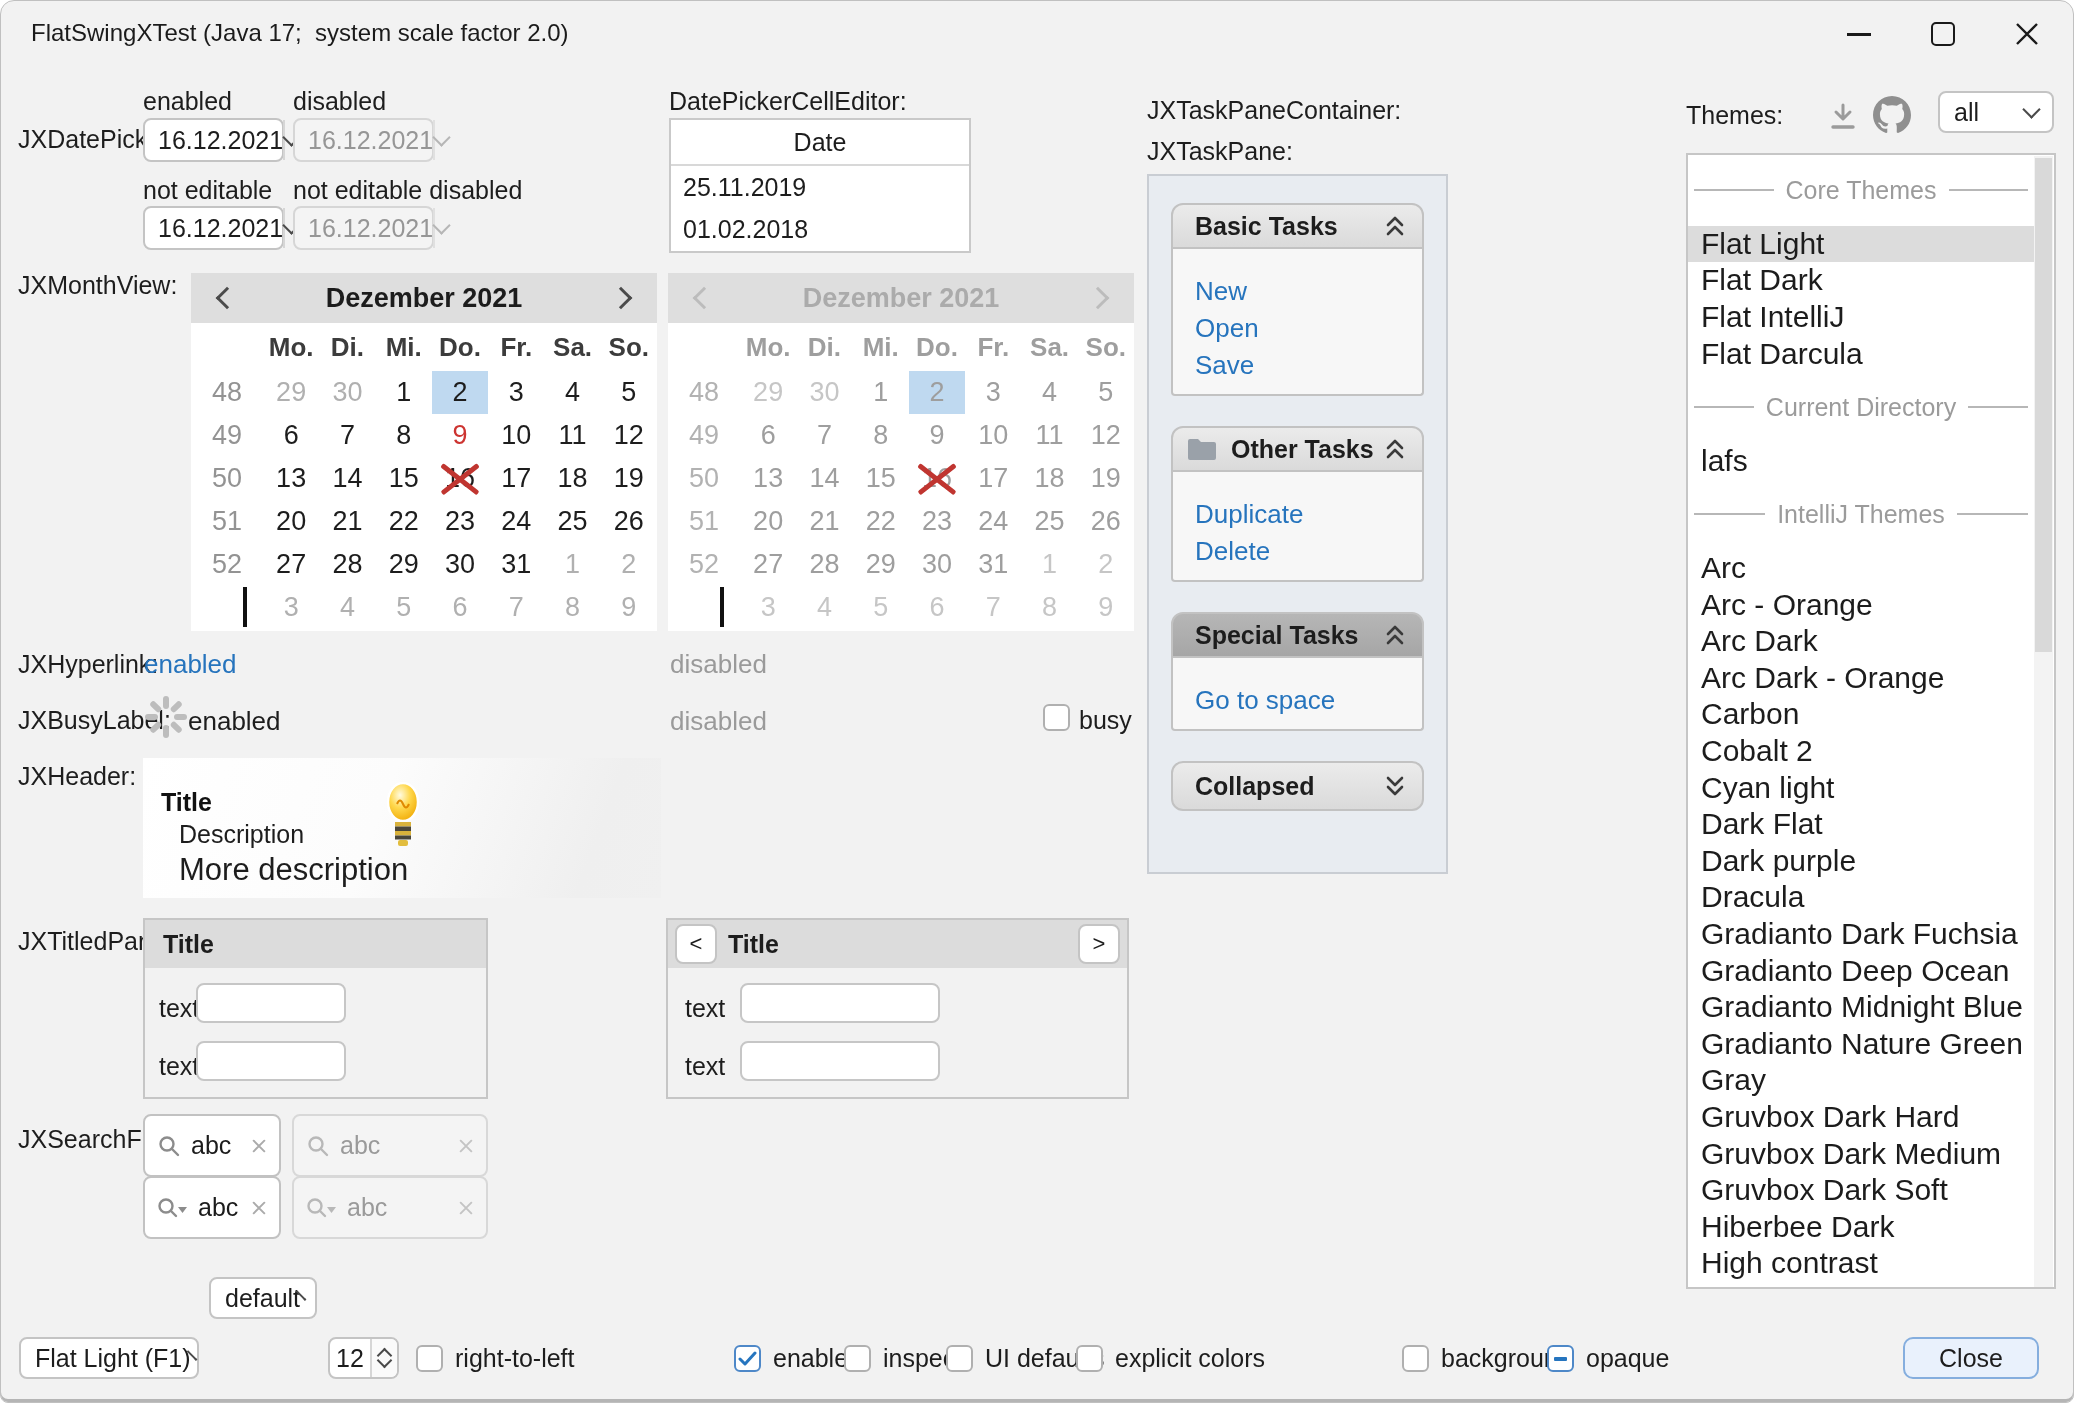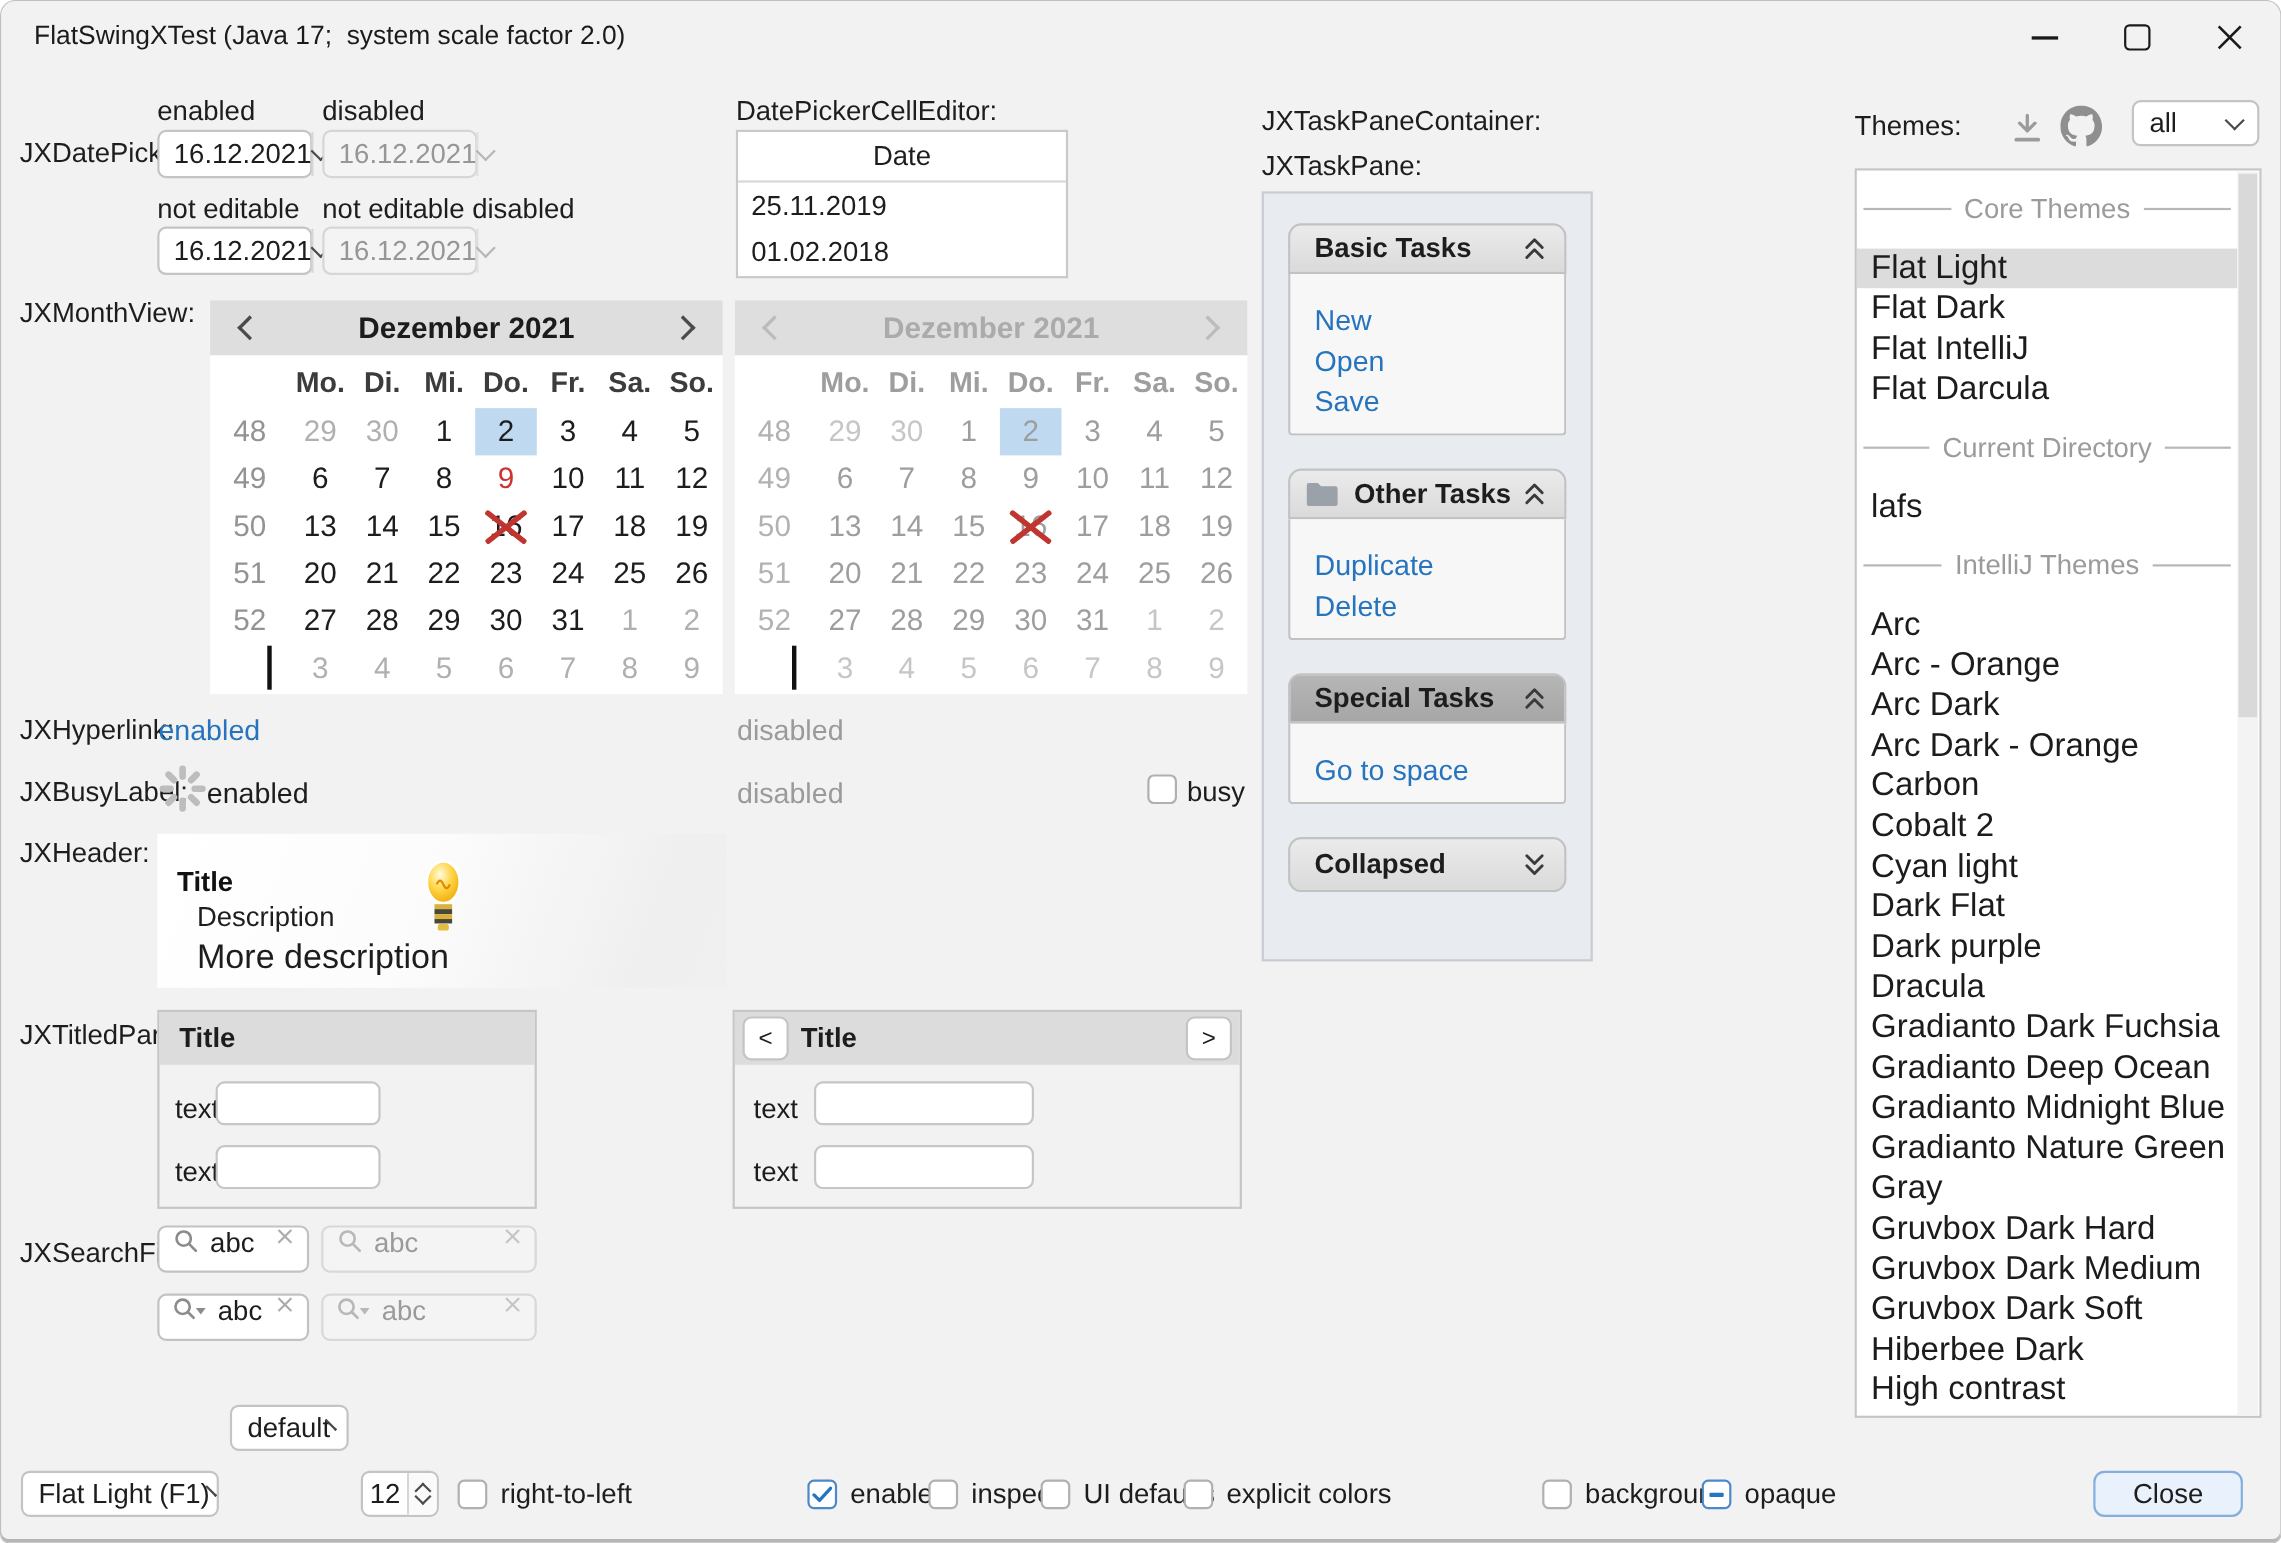--- a/index.html
+++ b/index.html
@@ -78,21 +78,21 @@
   .tpanel.p1{left:142px;width:345px;height:181px;}
   .tpanel.p2{left:665px;width:463px;height:181px;}
   .tp-head{height:48px;background:#dcdcdc;display:flex;align-items:center;padding:0 7px;box-sizing:border-box;}
   .tp-title{font-size:25px;font-weight:bold;color:#1d1d1d;margin-left:11px;}
   .tp-btn{width:42px;height:40px;background:#ffffff;border:2px solid #c4c4c4;border-radius:8px;box-sizing:border-box;display:flex;align-items:center;justify-content:center;font-size:22px;color:#1d1d1d;}
   .tp-btn.right{margin-left:auto;}
   .tp-row-label{position:absolute;font-size:25px;color:#1d1d1d;}
   .tfield{position:absolute;height:40px;background:#ffffff;border:2px solid #c6c6c6;border-radius:8px;box-sizing:border-box;}
 
   
-  .sfield{position:absolute;height:43px;box-sizing:border-box;background:#ffffff;border:2px solid #c2c2c2;border-radius:8px;display:flex;align-items:flex-start;padding:0 12px;color:#8c8c8c;}
+  .sfield{position:absolute;height:63px;box-sizing:border-box;background:#ffffff;border:2px solid #c2c2c2;border-radius:8px;display:flex;align-items:center;padding:0 12px;color:#8c8c8c;}
   .sfield .s-val{flex:1;margin-left:10px;font-size:25px;color:#1c1c1c;}
   .sfield.disabled{background:#f4f4f4;border-color:#d8d8d8;color:#b8b8b8;}
   .sfield.disabled .s-val{color:#9a9a9a;}
   .sf-clear{color:#ababab;}
   .sfield.disabled .sf-clear{color:#c4c4c4;}
 
   
   .tp-container{position:absolute;left:1146px;top:173px;width:301px;height:700px;box-sizing:border-box;background:#e8ecf1;border:2px solid #c9cdd3;padding:27px 22px;}
   .pane{margin-bottom:30px;}
   .pane-head{height:46px;box-sizing:border-box;border:2px solid #c2c2c2;border-radius:12px 12px 0 0;background:linear-gradient(#ebebeb,#dadada);display:flex;align-items:center;padding:0 14px 0 22px;}

